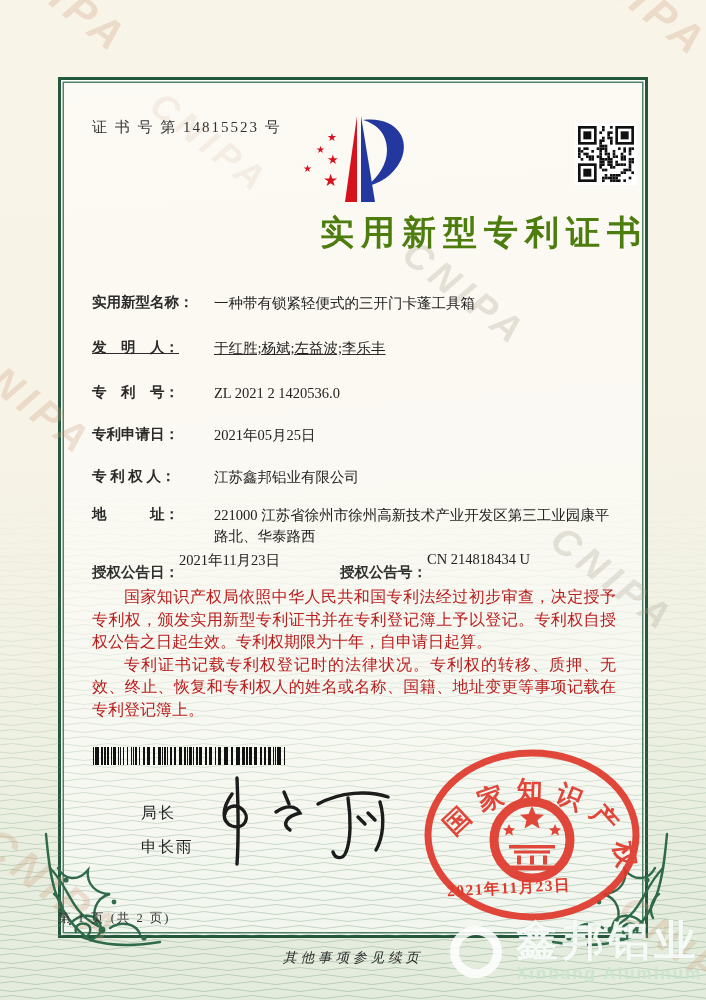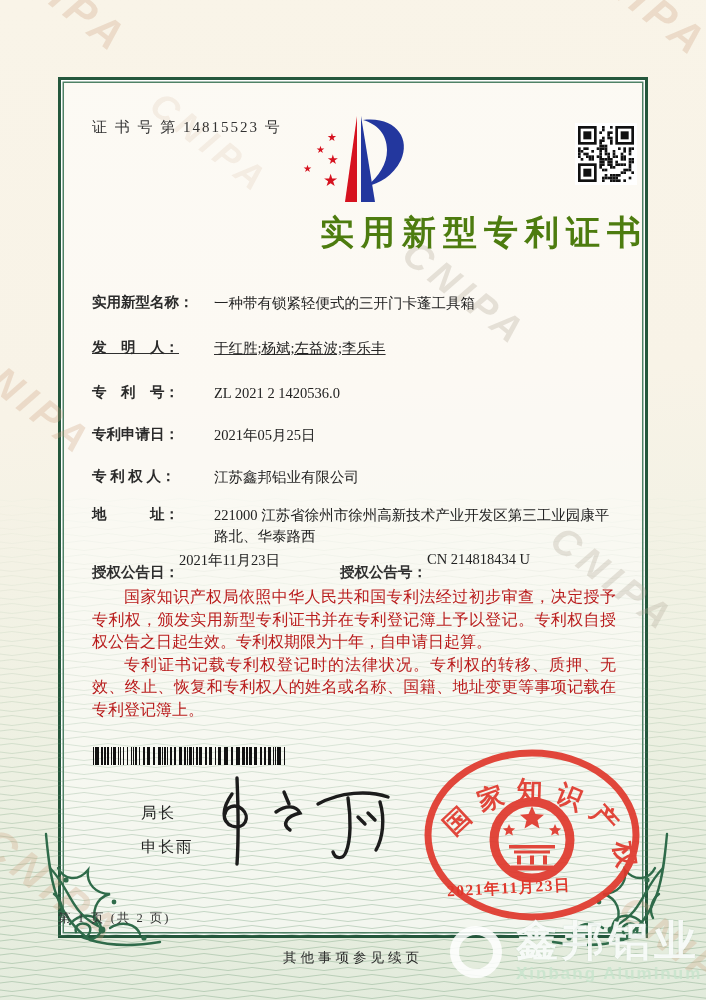--- a/index.html
+++ b/index.html
@@ -36,21 +36,21 @@
   .field-label{width:122px;flex:none;color:#2b2b2b;font-weight:600;white-space:pre;}
   .field-value{color:#222;white-space:pre-wrap;width:420px;line-height:21px;}
   .grant-row{position:absolute;left:92px;top:551px;width:520px;font-size:14.5px;display:flex;}
   .grant-row .lbl{font-weight:600;white-space:pre;margin-top:12px;}
   .grant-row .val{color:#222;}
   .paras{position:absolute;left:92px;top:586px;width:524px;font-size:16px;line-height:22.5px;text-align:justify;color:#b91c1c;}
   .paras p{margin:0;text-indent:2em;}
   .signoff{position:absolute;left:97px;top:803px;font-size:15.5px;color:#222;margin-left:44px;}
   .signoff div{margin-bottom:13px;letter-spacing:2px;}
   .pageinfo{position:absolute;left:58px;top:910px;width:590px;text-align:left;font-size:12.5px;letter-spacing:2px;color:#333;}
-  .footer-note{position:absolute;left:0;top:949px;width:706px;text-align:center;font-size:13.5px;letter-spacing:4px;color:#2a2a2a;}
+  .footer-note{position:absolute;left:0;top:949px;width:706px;text-align:center;font-size:13.5px;letter-spacing:4px;color:#2a2a2a;font-style:italic;}
   
   .logo{position:absolute;left:283px;top:106px;width:156px;height:102px;}
   .logo .star{position:absolute;color:#d6121f;line-height:1;}
   
   .qr{position:absolute;left:575px;top:123px;width:62px;height:62px;background:#fff;padding:3px;box-sizing:border-box;}
   .barcode{position:absolute;left:93px;top:747px;width:192px;height:18px;}
   
   .seal{position:absolute;left:421px;top:744px;width:222px;height:182px;opacity:0.92;}
   .seal-date{
     position:absolute;left:447px;top:878px;font-size:15.5px;font-weight:bold;color:#e0382c;

